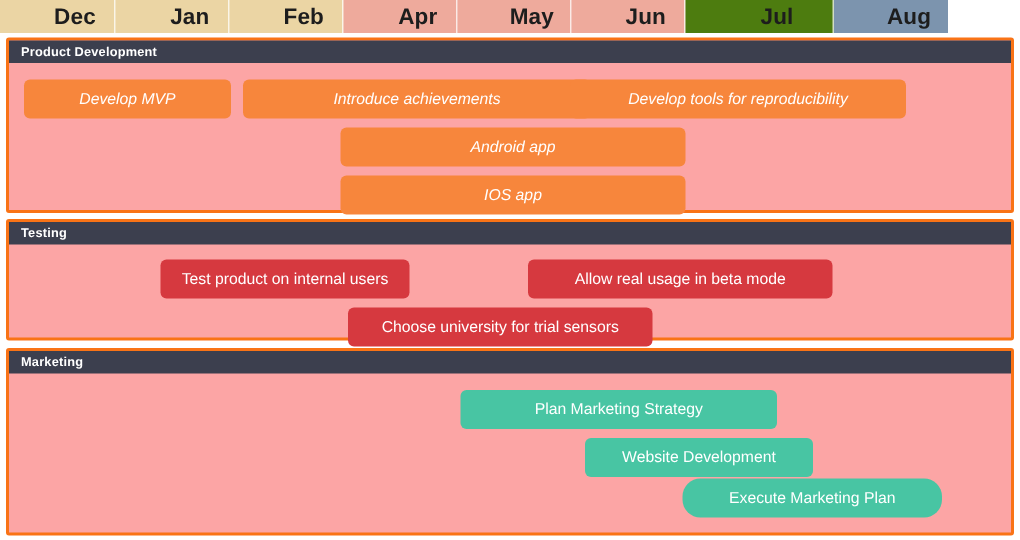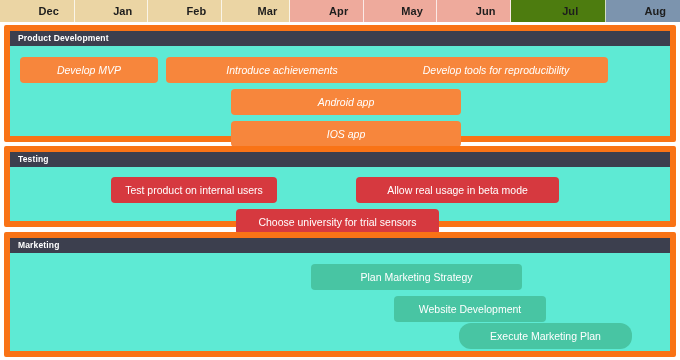--- a/index.html
+++ b/index.html
@@ -20,36 +20,36 @@
     display: flex;
     width: 680px;
     height: 22px;
     border-bottom: 1px solid #ffffff;
   }
   .month {
     height: 22px;
     display: flex;
     align-items: center;
     justify-content: center;
-    font-size: 11px;
+    font-size: 15px;
     font-weight: bold;
     color: #1d1d1d;
     border-right: 1px solid rgba(255,255,255,0.75);
     letter-spacing: 0.1px;
     padding-left: 24px;
   }
   .month:last-child { border-right: none; }
 
   
   .section {
     position: absolute;
     left: 4px;
     width: 672px;
-    background: #5eead4;
-    border: 6px solid #f97316;
+    background: #fca5a5;
+    border: 2px solid #f97316;
     border-radius: 2px;
   }
   .section-header {
     height: 15px;
     background: #3c3f4e;
     display: flex;
     align-items: center;
     padding-left: 8px;
   }
   .section-title {
@@ -81,21 +81,20 @@
 </style>
 </head>
 <body>
 
 <div id="gantt">
 
   <div class="timeline">
       <div class="month" style="width: 77px; background: rgb(235, 213, 164);">Dec</div>
       <div class="month" style="width: 76px; background: rgb(235, 213, 164);">Jan</div>
       <div class="month" style="width: 76px; background: rgb(235, 213, 164);">Feb</div>
-      <div class="month" style="width: 71px; background: rgb(235, 213, 164);">Mar</div>
       <div class="month" style="width: 76px; background: rgb(238, 170, 156);">Apr</div>
       <div class="month" style="width: 76px; background: rgb(238, 170, 156);">May</div>
       <div class="month" style="width: 76px; background: rgb(238, 170, 156);">Jun</div>
       <div class="month" style="width: 99px; background: #4d7c0f;">Jul</div>
       <div class="month" style="width: 76px; background: rgb(124, 148, 174);">Aug</div>
     </div>
 
   <div>
       <div class="section" style="top: 25px; height: 117px;">
         <div class="section-header">

